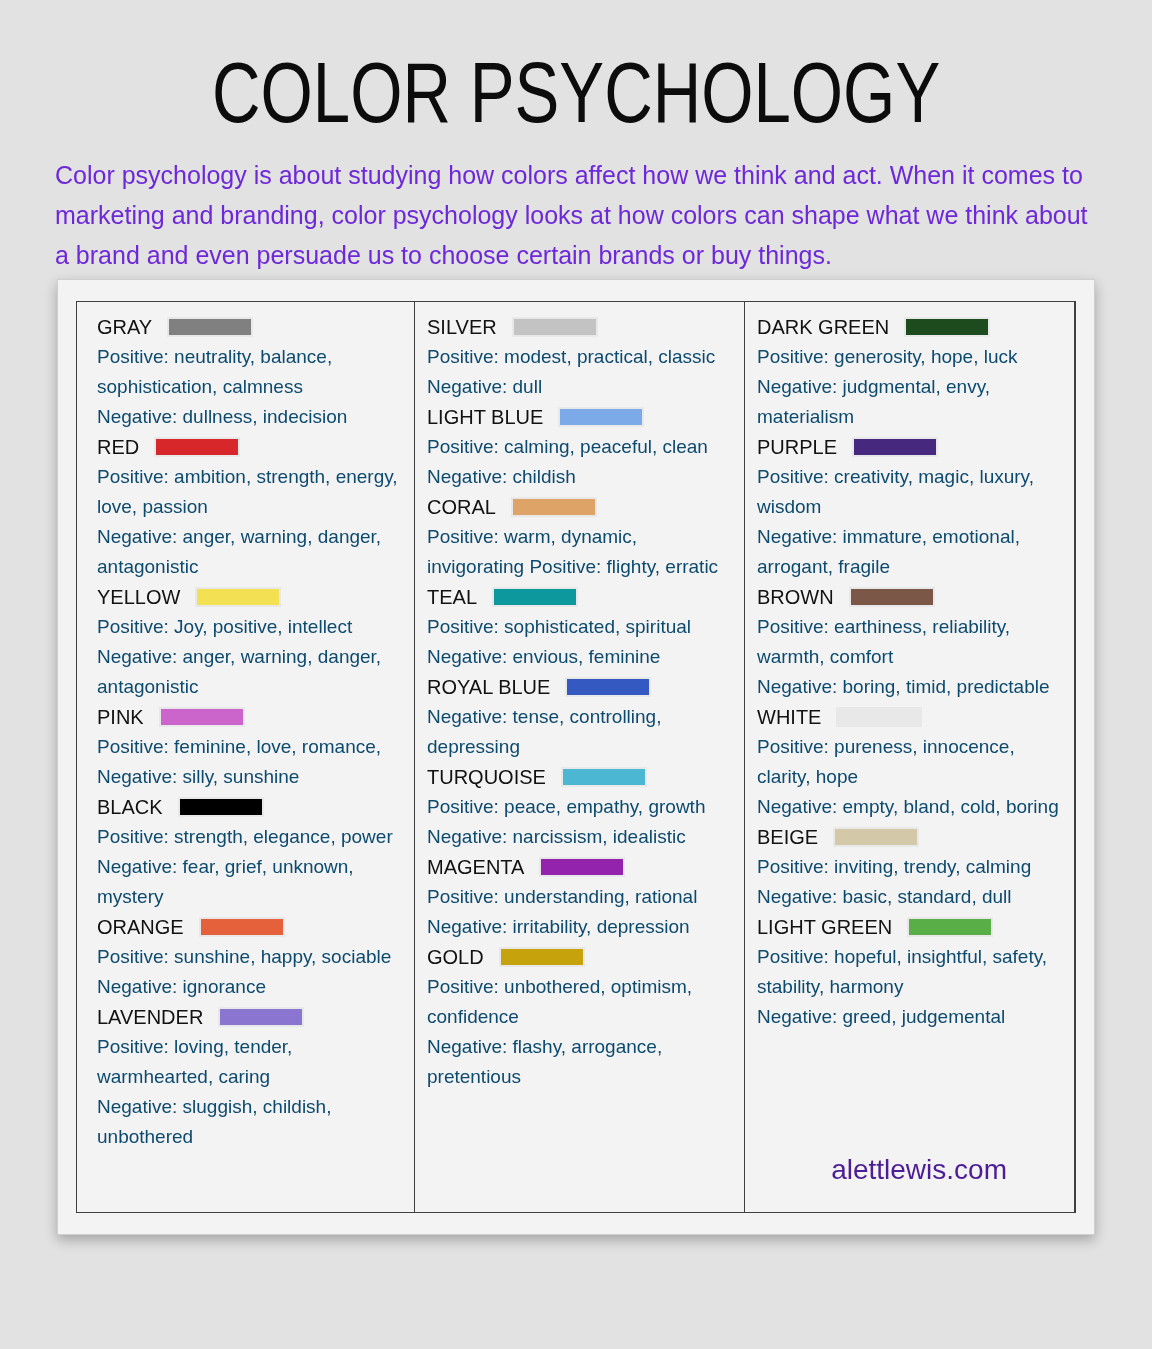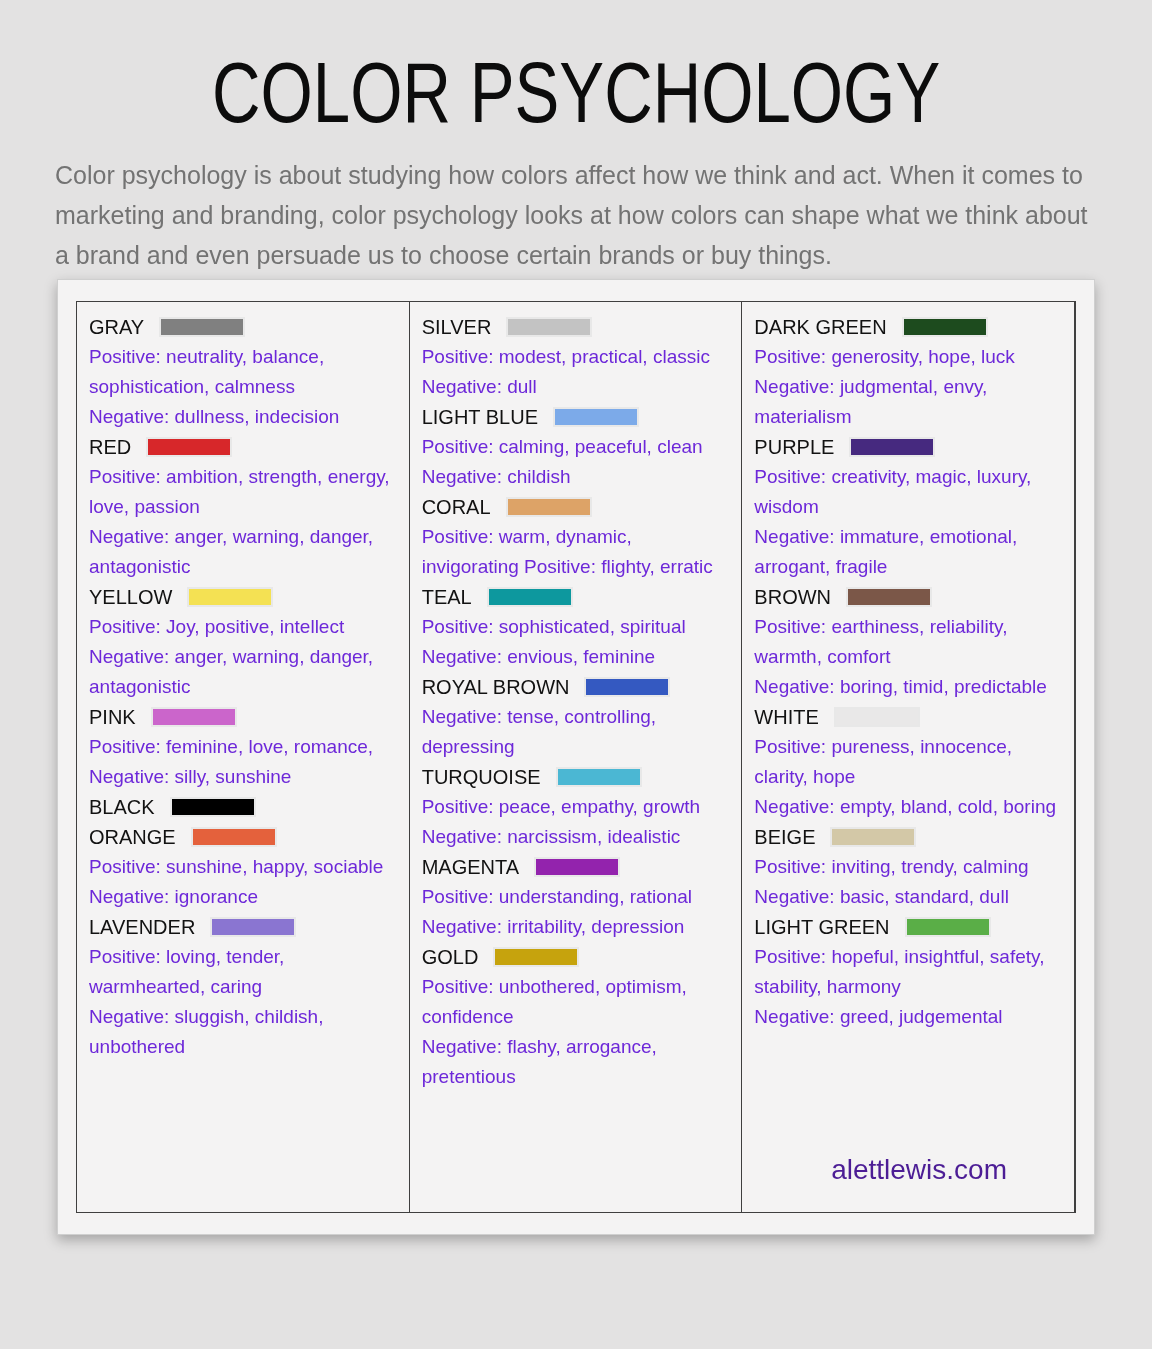--- a/index.html
+++ b/index.html
@@ -21,39 +21,40 @@
     font-weight:400;
     color:#0c0c0c;
     transform:scale(0.80,1.02);
     transform-origin:center;
     letter-spacing:0px;
   }
   .intro{
     margin:14px 55px 0 55px;
     font-size:25px;
     line-height:40px;
-    color:#737373;
+    color:#6d28d9;
   }
   .card{
     position:relative;
     margin:4px 57px 0 57px;
     width:1038px;
     height:956px;
     box-sizing:border-box;
     background:#f4f3f3;
     border:1px solid #cfcfcf;
     box-shadow:0 5px 12px rgba(0,0,0,0.28);
     padding:21px 18px;
   }
   .table{
     position:relative;
     width:100%;height:100%;
     box-sizing:border-box;
     border:1px solid #3f3f3f;
     display:flex;
+    padding-left:8px;
   }
   .col{
     flex:1 1 0;
     box-sizing:border-box;
     padding:10px 10px 10px 12px;
     font-size:19px;
     line-height:30px;
   }
   .col:not(:last-child){border-right:1px solid #3f3f3f;}
   .entry-name-row{
@@ -66,21 +67,21 @@
     font-size:20px;
     color:#121212;
     white-space:nowrap;
   }
   .swatch{
     width:86px;height:20px;
     box-sizing:border-box;
     border:2px solid #e8e8e8;
     flex:0 0 auto;
   }
-  .entry-text{color:#6d28d9;}
+  .entry-text{color:#0c4a6e;}
   .site-footer{
     position:absolute;
     right:68px;
     bottom:26px;
     font-size:28px;
     color:#4c1d95;
   }
 </style>
 </head>
 <body>
@@ -137,20 +138,23 @@
             <div>Positive: feminine, love, romance,</div>
             <div>Negative: silly, sunshine</div>
           </div>
   </div>
 
   <div class="entry">
     <div class="entry-name-row">
       <span class="entry-name">BLACK</span>
       <span class="swatch" style="background: rgb(0, 0, 0);"></span>
     </div>
+    <div class="entry-text">
+            <div>Positive: strength, elegance, power Negative: fear, grief, unknown, mystery</div>
+          </div>
   </div>
 
   <div class="entry">
     <div class="entry-name-row">
       <span class="entry-name">ORANGE</span>
       <span class="swatch" style="background: rgb(228, 97, 60);"></span>
     </div>
     <div class="entry-text">
             <div>Positive: sunshine, happy, sociable Negative: ignorance</div>
           </div>
@@ -206,21 +210,21 @@
       <span class="swatch" style="background: rgb(13, 152, 158);"></span>
     </div>
     <div class="entry-text">
             <div>Positive: sophisticated, spiritual</div>
             <div>Negative: envious, feminine</div>
           </div>
   </div>
 
   <div class="entry">
     <div class="entry-name-row">
-      <span class="entry-name">ROYAL BROWN</span>
+      <span class="entry-name">ROYAL BLUE</span>
       <span class="swatch" style="background: rgb(52, 89, 193);"></span>
     </div>
     <div class="entry-text">
             <div>Negative: tense, controlling, depressing</div>
           </div>
   </div>
 
   <div class="entry">
     <div class="entry-name-row">
       <span class="entry-name">TURQUOISE</span>

